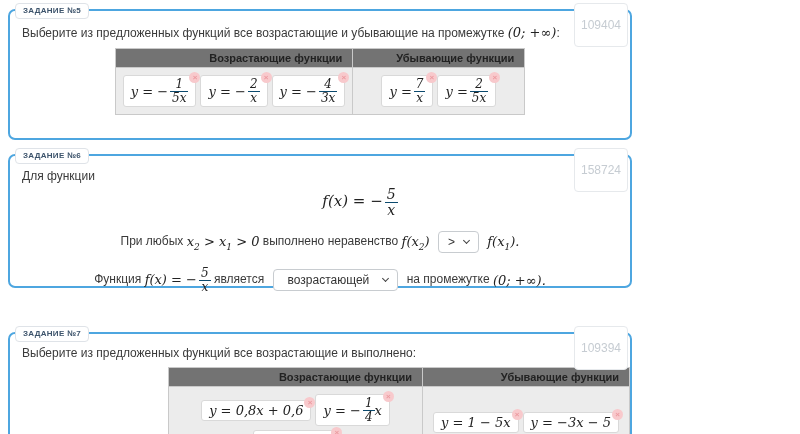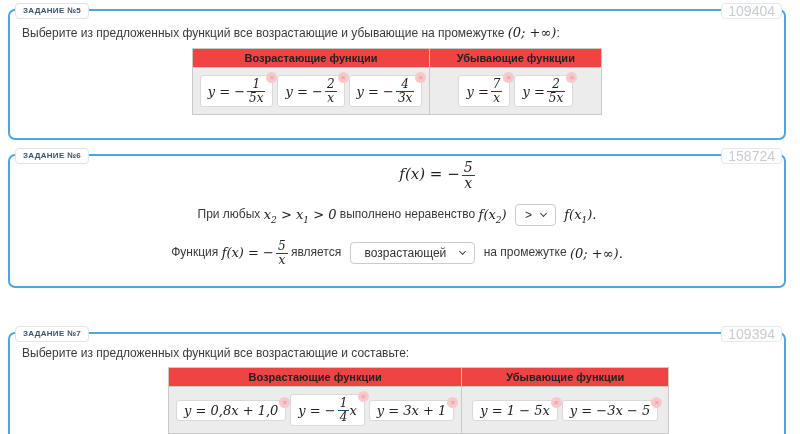--- a/index.html
+++ b/index.html
@@ -1,38 +1,38 @@
 <!DOCTYPE html>
 <html><head>
 <meta charset="utf-8">
 <style>
   * { box-sizing: border-box; }
   html,body { margin:0; padding:0; background:#fff; }
   body { font-family:"Liberation Sans", sans-serif; color:#3a3a3a; width:800px; height:434px; overflow:hidden; }
   .page { padding:9px 0 0 8px; width:678px; }
 
-  .card { position:relative; border:2px solid #4da6e0; border-radius:7px; width:778px; margin-bottom:14px; background:#fff; }
+  .card { position:relative; border:2px solid #4da6e0; border-radius:7px; width:624px; margin-bottom:14px; background:#fff; }
   .card.h1 { height:131px; }
   .card.h2 { height:134px; }
   .card.h3 { height:127px;margin-top:44px; }
 
   .task-label { position:absolute; top:-8px; left:5px; background:#fff; border:1px solid #dfe3e8; border-radius:4px;
     padding:2px 7px; font-size:8px; font-weight:bold; color:#3c536b; letter-spacing:.3px; line-height:10px; }
   .task-id { position:absolute; top:-8px; right:2px; background:#fff; border:1px solid #e6e9ec; border-radius:4px;
-    padding:2px 6px; font-size:14px; color:#c6ccd2; line-height:10px; }
+    padding:16px 6px; font-size:12px; color:#c6ccd2; line-height:10px; }
 
   .instruction { padding:14px 12px 0 12px; font-size:12px; color:#3a3a3a; }
   .math { font-family:"DejaVu Serif", serif; font-style:italic; font-size:13px; color:#222; white-space:nowrap; }
   .math sub { font-size:9px; font-style:italic; }
 
   table.func-table { border-collapse:collapse; }
   .center-table { margin:8px auto 0 auto; }
   .left-table { margin:7px 0 0 158px; }
-  .func-table th { border:1px solid #c9c9c9; background:#ef4444; font-size:11px; font-weight:bold; color:#222;
-    padding:3px 10px; text-align:center; }
+  .func-table th { border:1px solid #c9c9c9; background:#737373; font-size:11px; font-weight:bold; color:#222;
+    padding:3px 10px; text-align:right; }
   .func-table td { border:1px solid #c9c9c9; background:#ececec; padding:5px 5px; text-align:center; vertical-align:middle; }
   .t5 th { min-width:172px; }
   .t7 th:first-child { min-width:200px; }
   .t7 th:last-child  { min-width:207px; }
 
   .chip { display:inline-flex; align-items:center; position:relative; background:#fff; border:1px solid #d9d9d9;
     border-radius:3px; padding:2px 7px; margin:2px 2px; font-family:"DejaVu Serif", serif; font-style:italic;
     font-size:13px; color:#222; white-space:nowrap; }
   .frac { display:inline-block; text-align:center; line-height:1.05; font-size:12px; margin-left:2px; }
   .frac .num { display:block; padding:0 2px; }
@@ -119,20 +119,21 @@
         </td>
       </tr>
     </tbody>
       </table>
   </div>
 
   <div class="card h2">
     <span class="task-label">ЗАДАНИЕ №6</span>
     <span class="task-id">158724</span>
 
+    <div class="line-intro">Для функции</div>
 
     <div class="formula-display">
       <span>f(x) = −</span><span class="frac"><span class="num">5</span><span class="den">x</span></span>
     </div>
 
 
     <div class="statement">
       <span>При любых</span>
       <span class="math"><span>x</span><sub>2</sub><span> &gt; x</span><sub>1</sub><span> &gt; 0</span></span>
       <span>выполнено неравенство</span>
@@ -154,32 +155,32 @@
       </span>
       <span>на промежутке</span>
       <span class="math">(0; +∞).</span>
     </div>
   </div>
 
   <div class="card h3">
     <span class="task-label">ЗАДАНИЕ №7</span>
     <span class="task-id">109394</span>
 
-    <div class="instruction" style="padding-top:12px;">Выберите из предложенных функций все возрастающие и составьте:</div>
+    <div class="instruction" style="padding-top:12px;">Выберите из предложенных функций все возрастающие и выполнено:</div>
 
     <table class="func-table left-table t7">
       <tbody>
           <tr>
         <th>Возрастающие функции</th>
         <th>Убывающие функции</th>
       </tr>
       <tr>
         <td>
           <span class="chip">
-            <span>y = 0,8x + 1,0</span>
+            <span>y = 0,8x + 0,6</span>
             <span class="mark">×</span>
           </span><span class="chip">
             <span>y = −</span>
             <span class="frac">
                   <span class="num">1</span>
                   <span class="den">4</span>
                 </span>
             <span>x</span>
             <span class="mark">×</span>
           </span><span class="chip">

